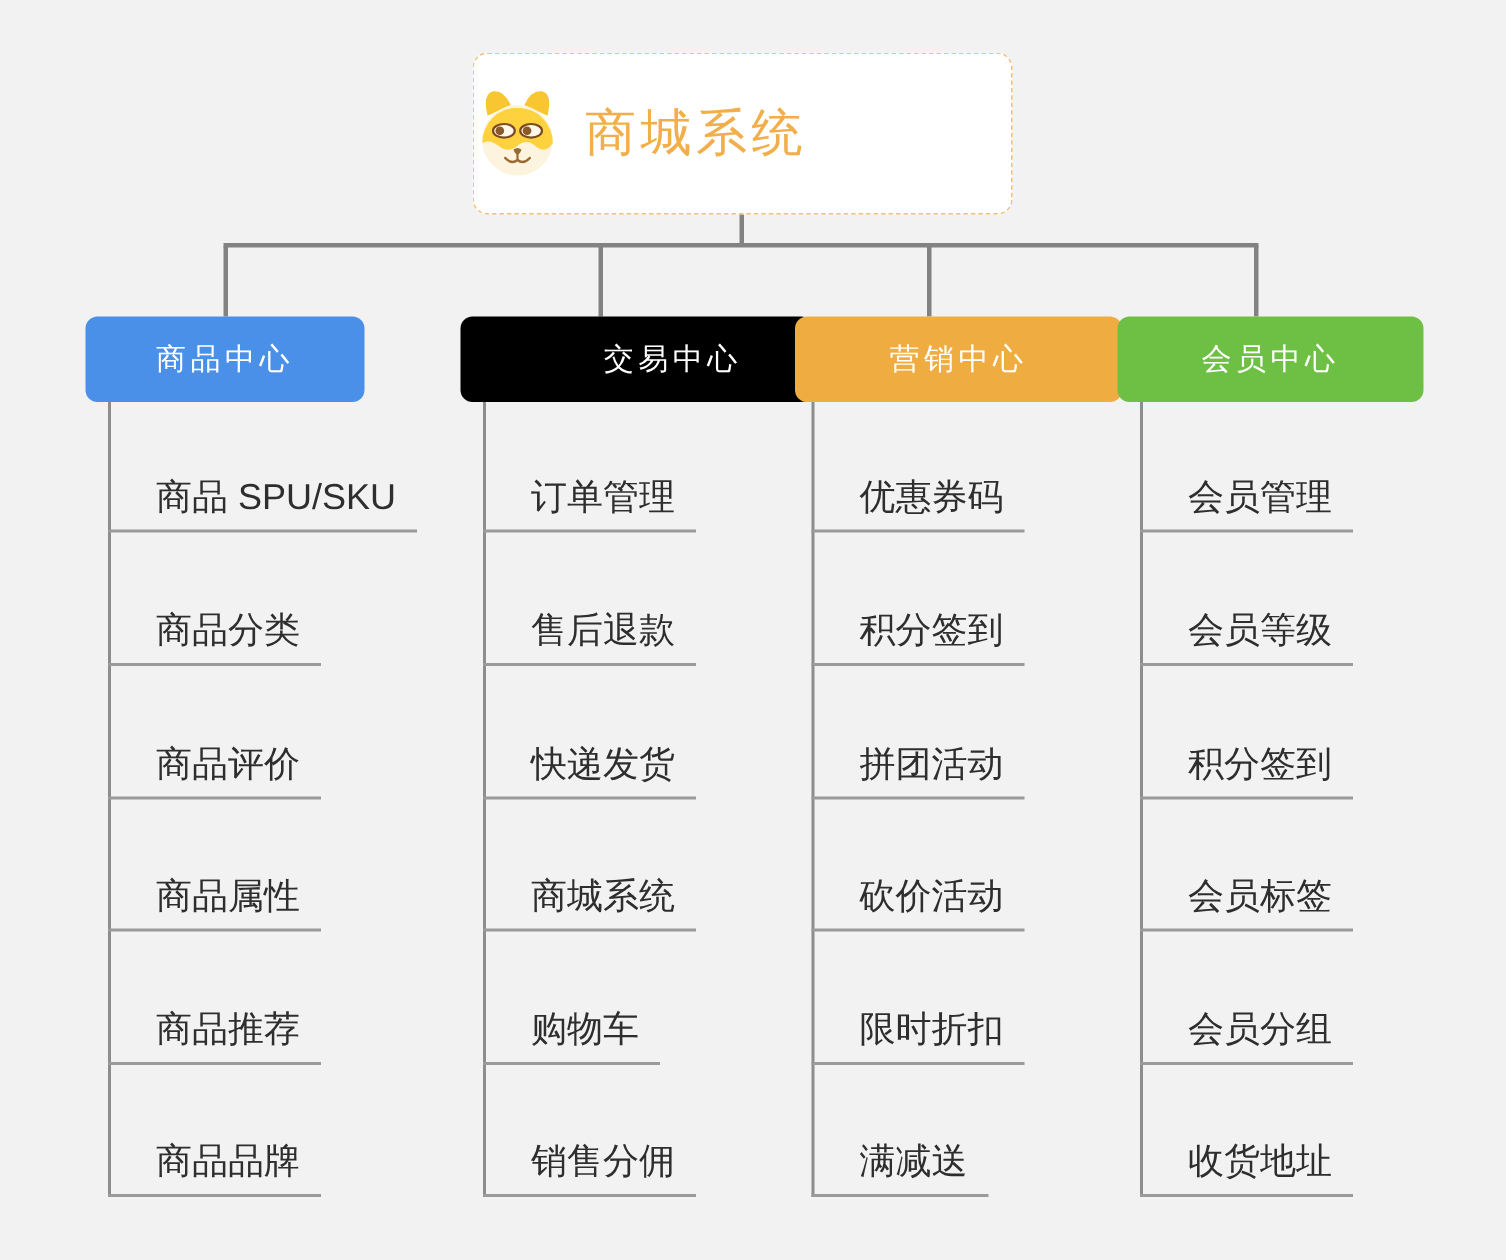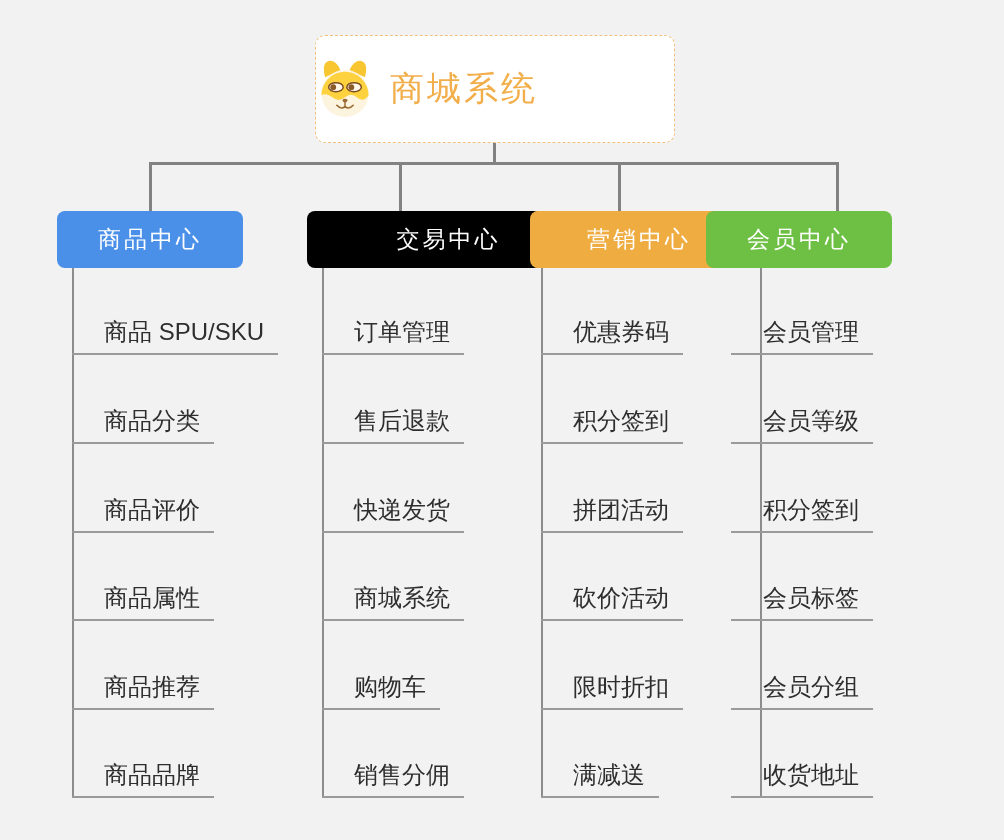--- a/index.html
+++ b/index.html
@@ -24,36 +24,36 @@
     background:#ffffff;border:1px dashed #f2c078;border-radius:10px;
     display:flex;align-items:center;gap:16px;
     box-sizing:border-box;
   }
   .root-title{font-size:34px;color:#f2ae4a;letter-spacing:3px;font-weight:400;}
   .dog{width:58px;height:60px;flex:0 0 auto;}
 
   
   .branch{
     position:absolute;top:211px;height:57px;border-radius:8px;
-    color:#ffffff;font-size:23px;letter-spacing:3px;
+    color:#ffffff;font-size:20px;letter-spacing:3px;
     display:flex;align-items:center;justify-content:center;
   }
   #b0{left:57px;width:186px}
   #b1{left:307px;width:187px}
   #b2{left:530px;width:218px}
-  #b3{left:706px;width:186px}
+  #b3{left:745px;width:204px}
 
   
   .leaf{
     position:absolute;white-space:nowrap;
     font-size:24px;color:#2e2e2e;line-height:30px;
     padding:0 14px 6px 32px;
     border-bottom:2px solid #9a9a9a;
   }
-  .c0{left:72px}.c1{left:322px}.c2{left:541px}.c3{left:731px}
+  .c0{left:72px}.c1{left:322px}.c2{left:541px}.c3{left:760px}
   .r0{top:317px}.r1{top:406px}.r2{top:495px}.r3{top:583px}.r4{top:672px}.r5{top:760px}
 </style>
 </head>
 <body>
 
 <div class="line root-trunk"></div>
 <div class="line bus"></div>
 <div class="line drop" id="d0"></div>
 <div class="line drop" id="d1"></div>
 <div class="line drop" id="d2"></div>

